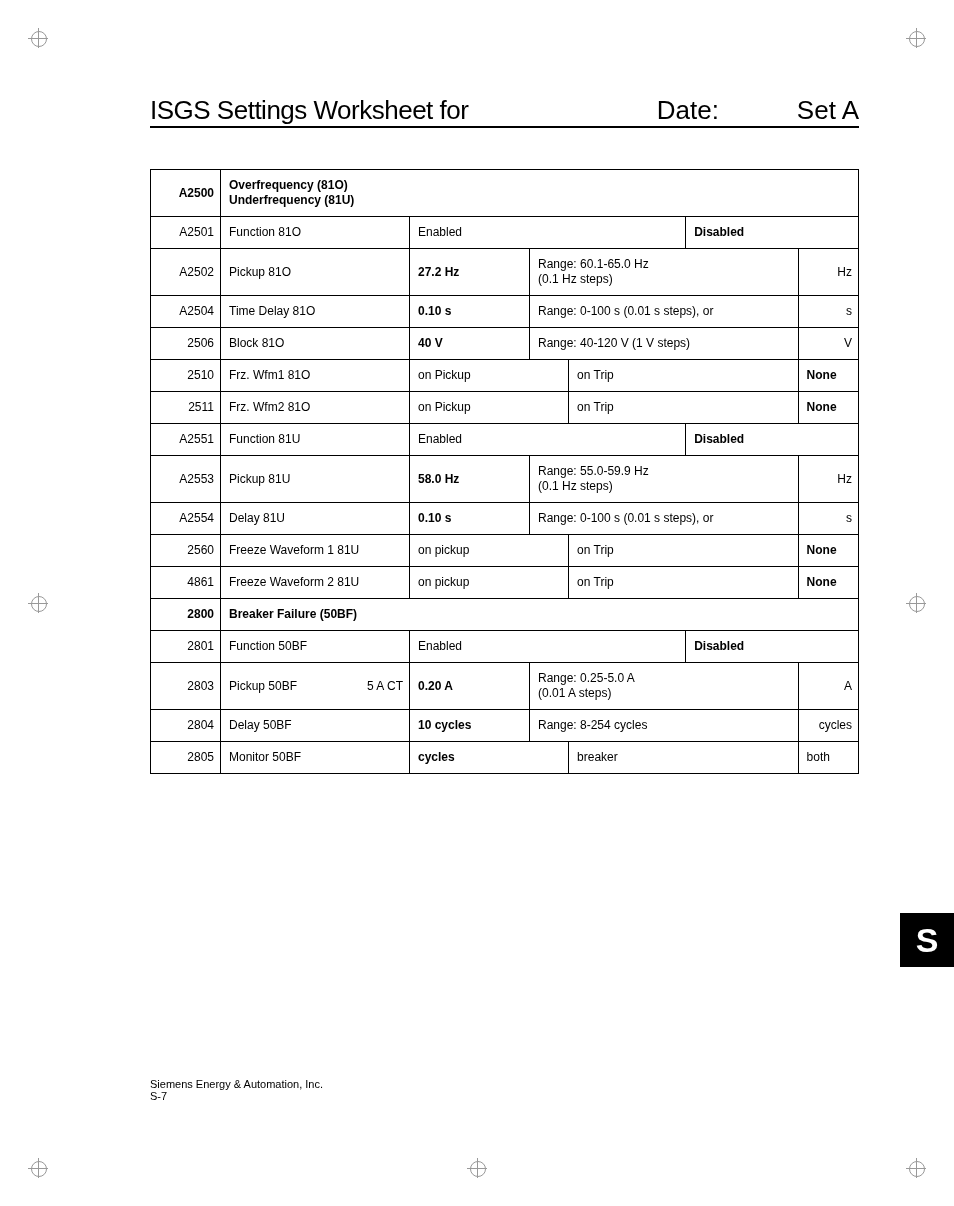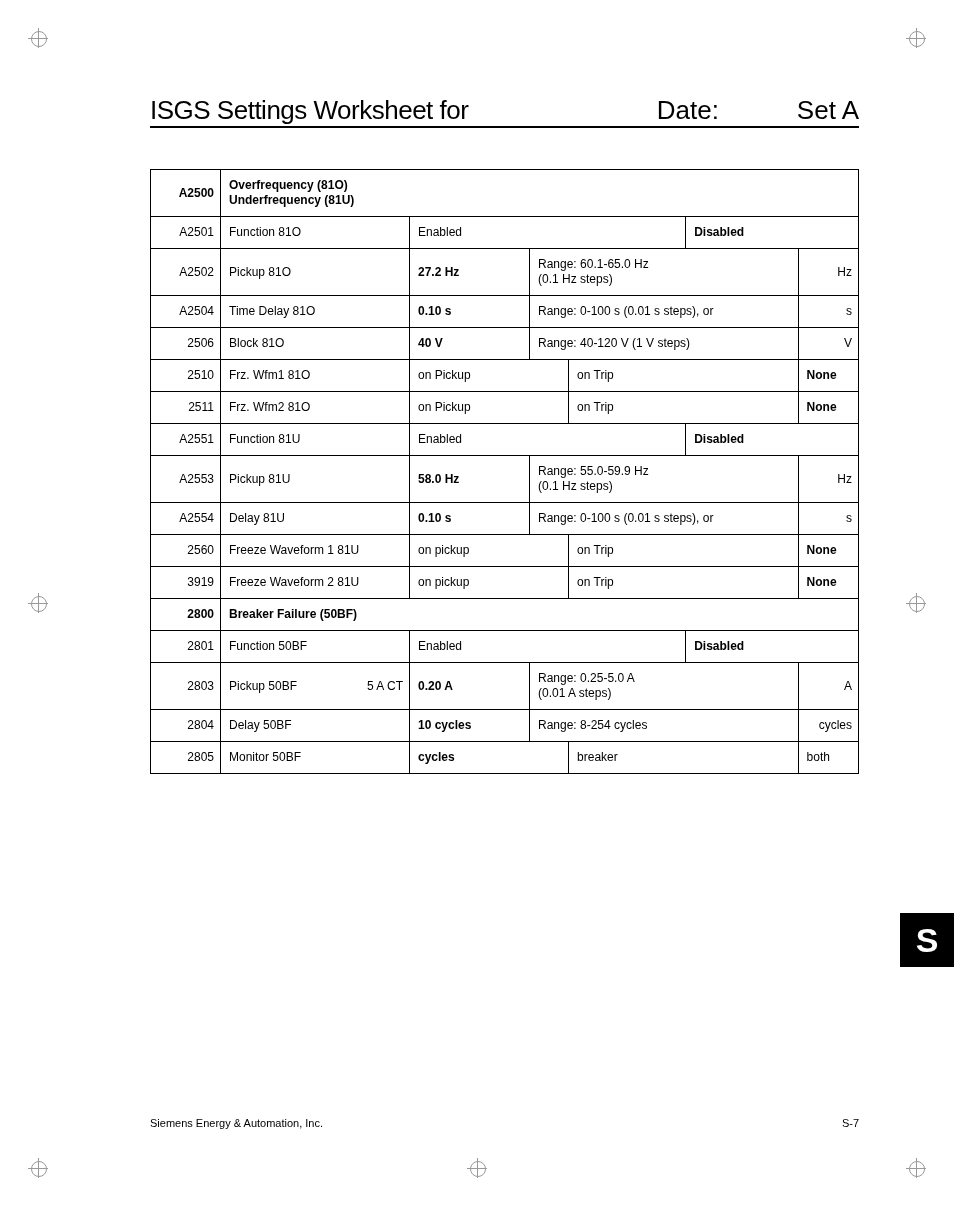--- a/index.html
+++ b/index.html
@@ -88,26 +88,27 @@
     color: #fff;
     font-size: 34px;
     font-weight: bold;
     display: flex;
     align-items: center;
     justify-content: center;
   }
 
   .footer {
     position: absolute;
-    bottom: 77px;
+    bottom: 104px;
     left: 150px;
     right: 95px;
     font-size: 11px;
     display: flex;
     justify-content: space-between;
+    flex-direction: column;
   }
 </style>
 </head>
 <body>
 
 <div class="crop-mark tl">
     <div class="crop-cross-v"></div>
     <div class="crop-cross-h"></div>
     <div class="crop-circle"></div>
   </div>
@@ -234,21 +235,21 @@
 
     <tr>
       <td class="col-id">2560</td>
       <td class="col-desc">Freeze Waveform 1 81U</td>
       <td colspan="2">on pickup</td>
       <td colspan="2">on Trip</td>
       <td class="bold">None</td>
     </tr>
 
     <tr>
-      <td class="col-id">3919</td>
+      <td class="col-id">4861</td>
       <td class="col-desc">Freeze Waveform 2 81U</td>
       <td colspan="2">on pickup</td>
       <td colspan="2">on Trip</td>
       <td class="bold">None</td>
     </tr>
 
     <tr>
       <td class="col-id bold">2800</td>
       <td class="bold" colspan="6">Breaker Failure (50BF)</td>
     </tr>

